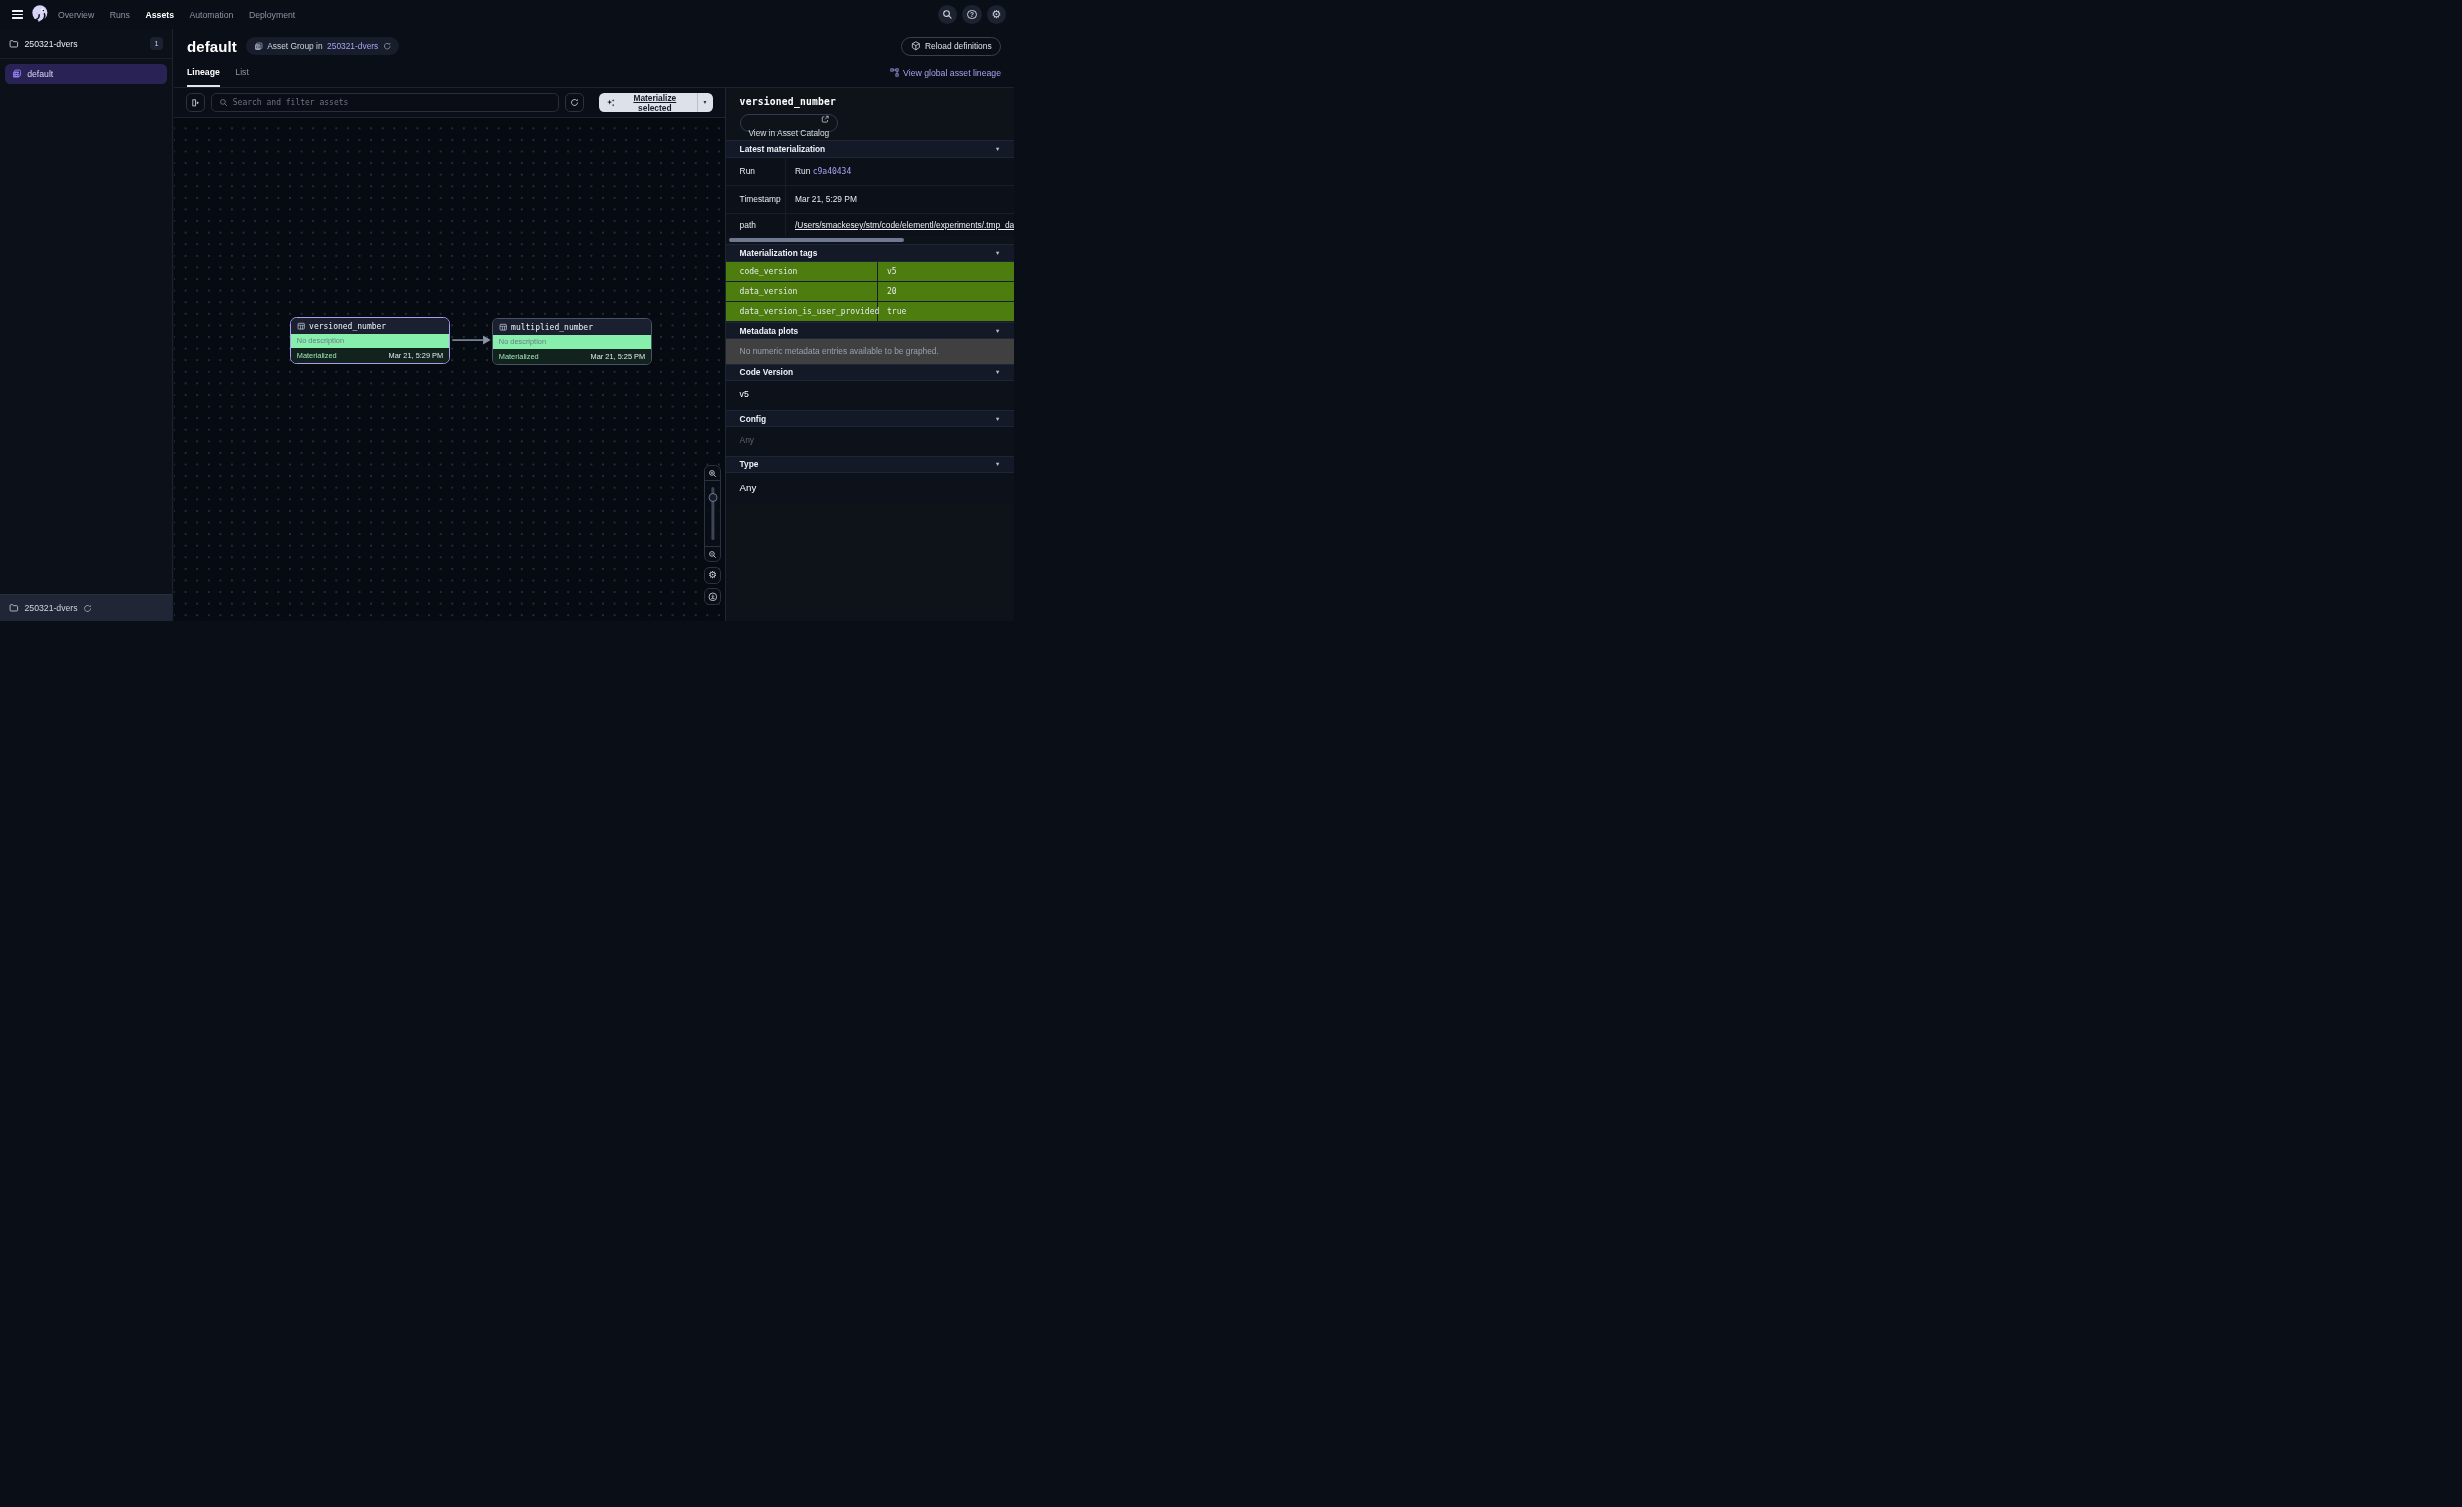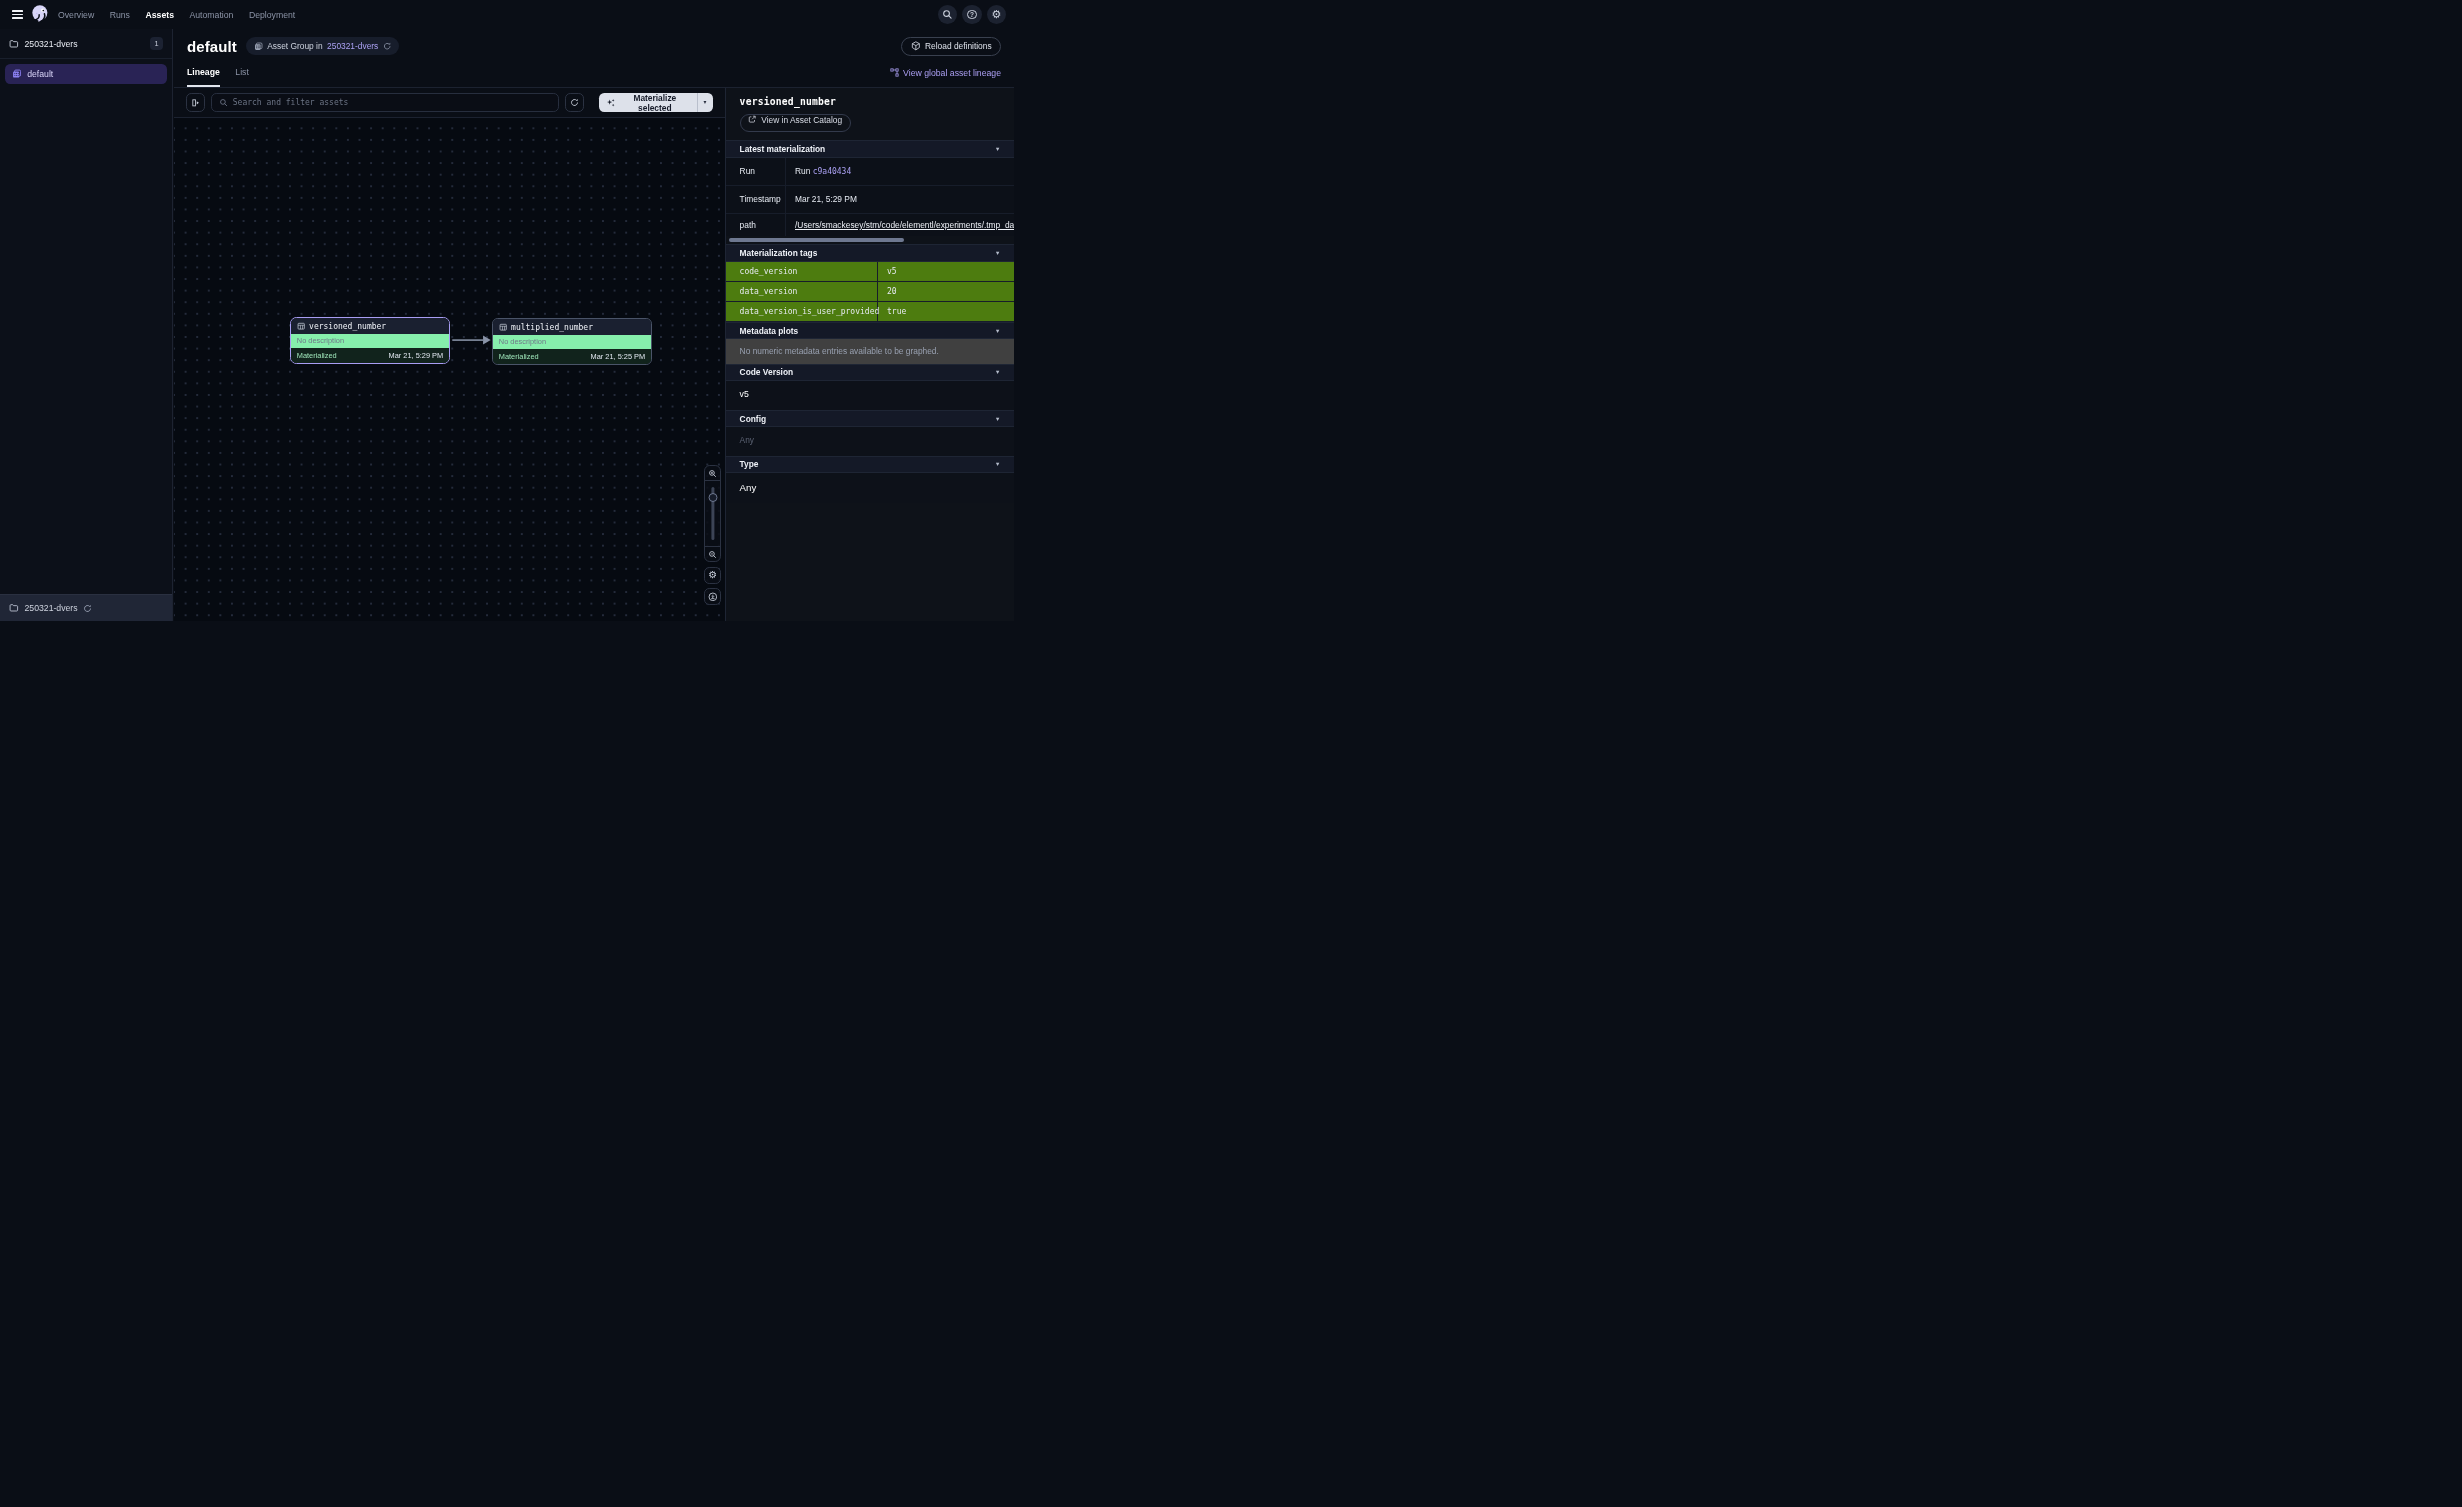--- a/index.html
+++ b/index.html
@@ -50,21 +50,21 @@
   .content { position:absolute; top:59px; left:0; right:0; bottom:0; display:flex; }
   .graph-col { flex:1; position:relative; display:flex; flex-direction:column; min-width:0; }
 
   
   .graph-toolbar { height:30px; display:flex; align-items:center; padding:0 12.3px; gap:5.8px; border-bottom:0.6px solid #1c2230; background:#0a0e16; }
   .sqbtn { width:19px; height:19px; border:0.6px solid #2b3242; border-radius:5.2px; display:flex; align-items:center; justify-content:center; color:#c9cfdb; flex:none; }
   .searchbox { flex:none; width:348px; height:19px; border:0.6px solid #272e3e; border-radius:5.2px; background:#0a0d15; display:flex; align-items:center; gap:5.2px; padding:0 6.5px; color:#6b7384; }
   .searchbox input { flex:1; background:transparent; border:none; outline:none; color:#aeb5c4; font-family:"DejaVu Sans Mono", monospace; font-size:8px; }
   .searchbox input::placeholder { color:#6b7384; }
   .mat-split { margin-left:9px; height:19.4px; background:#dde1ea; border-radius:5.2px; display:flex; align-items:stretch; color:#141927; overflow:hidden; }
-  .mat-main { display:flex; align-items:center; gap:4.5px; padding:0 7.1px; font-weight:bold; font-size:8.4px; }
+  .mat-main { display:flex; align-items:center; gap:4.5px; padding:0 7.1px; font-weight:bold; font-size:8.4px;text-decoration:underline; }
   .mat-div { width:0.6px; background:#b9bfcc; }
   .mat-caret { width:17px; display:flex; align-items:center; justify-content:center; font-size:5.8px; color:#2a3040; }
 
   
   .canvas { flex:1; position:relative; overflow:hidden; background-color:#060a11;
     background-image:radial-gradient(circle, #242b3b 0.8px, transparent 1px);
     background-size:11.6px 11.6px; background-position:5.8px 4.5px; }
   .node { position:absolute; width:160px; border-radius:5.8px; border:1px solid #4a5468; background:#0c1018; overflow:hidden; }
   .node.selected { border:1.9px solid #a89df3; border-radius:6.5px; }
   .node-header { height:16px; background:#1a2030; display:flex; align-items:center; gap:3.9px; padding:0 5.8px; color:#c7cdd9; }
@@ -84,21 +84,21 @@
   .slider { height:65px; position:relative; }
   .slider .track { position:absolute; left:50%; transform:translateX(-50%); top:5.8px; width:3.2px; height:53px; border-radius:1.9px; background:#3c4456; }
   .slider .thumb { position:absolute; left:50%; transform:translateX(-50%); top:11.6px; width:9px; height:9px; border-radius:50%; border:1.3px solid #6e7890; background:#161c2a; }
   .ctlbtn { margin-top:4.5px; width:17px; height:17px; border:0.6px solid #2b3242; border-radius:5.2px; background:rgba(10,14,22,.85); display:flex; align-items:center; justify-content:center; color:#cdd3df; }
   .ctlbtn .gear-glyph { font-size:9.7px; }
 
   
   .right-panel { width:289px; flex:none; background:#0e1219; border-left:0.6px solid #1e2534; display:flex; flex-direction:column; overflow:hidden; }
   .panel-top { padding:8.4px 13.6px 8.4px; }
   .panel-title { font-size:9.7px; font-weight:bold; color:#fff; letter-spacing:0.2px; }
-  .catalog-btn { margin-top:7.1px; height:17.5px; border:0.6px solid #333a4c; border-radius:9px; display:flex; align-items:flex-start; gap:4.5px; padding:0 7.8px; color:#d8dce6; font-size:8.4px; }
+  .catalog-btn { margin-top:7.1px; height:17.5px; border:0.6px solid #333a4c; border-radius:9px; display:flex; align-items:flex-end; gap:4.5px; padding:0 7.8px; color:#d8dce6; font-size:8.4px;flex-direction:column; }
   .sec-head { height:17.5px; flex:none; background:#141927; border-top:0.6px solid #1e2534; border-bottom:0.6px solid #1e2534; display:flex; align-items:center; padding:0 13.6px; font-size:8.4px; font-weight:bold; color:#eef1f7; }
   .sec-head .chev { margin-left:auto; color:#b4bbca; font-size:5.8px; }
   .kv-row { display:flex; border-bottom:0.6px solid #171d2a; background:#0c1018; }
   .kv-key { width:60px; flex:none; padding:8.4px 0 0 13.6px; border-right:0.6px solid #171d2a; color:#e6eaf2; }
   .kv-val { flex:1; padding:8.4px 0 0 9px; min-width:0; white-space:nowrap; overflow:hidden; }
   .runlink { color:#aba1f3; font-size:8px; }
   .pathlink { text-decoration:underline; color:#eef1f7; }
   .hscroll { height:8.4px; background:#0e1219; padding:2.6px 0 0 3.2px; }
   .hscroll .bar { width:175px; height:3.9px; border-radius:1.9px; background:#6e7890; }
   .tag-row { display:flex; border-bottom:0.6px solid #171d2a; background:#4d7c0f; height:20px; align-items:center; }

